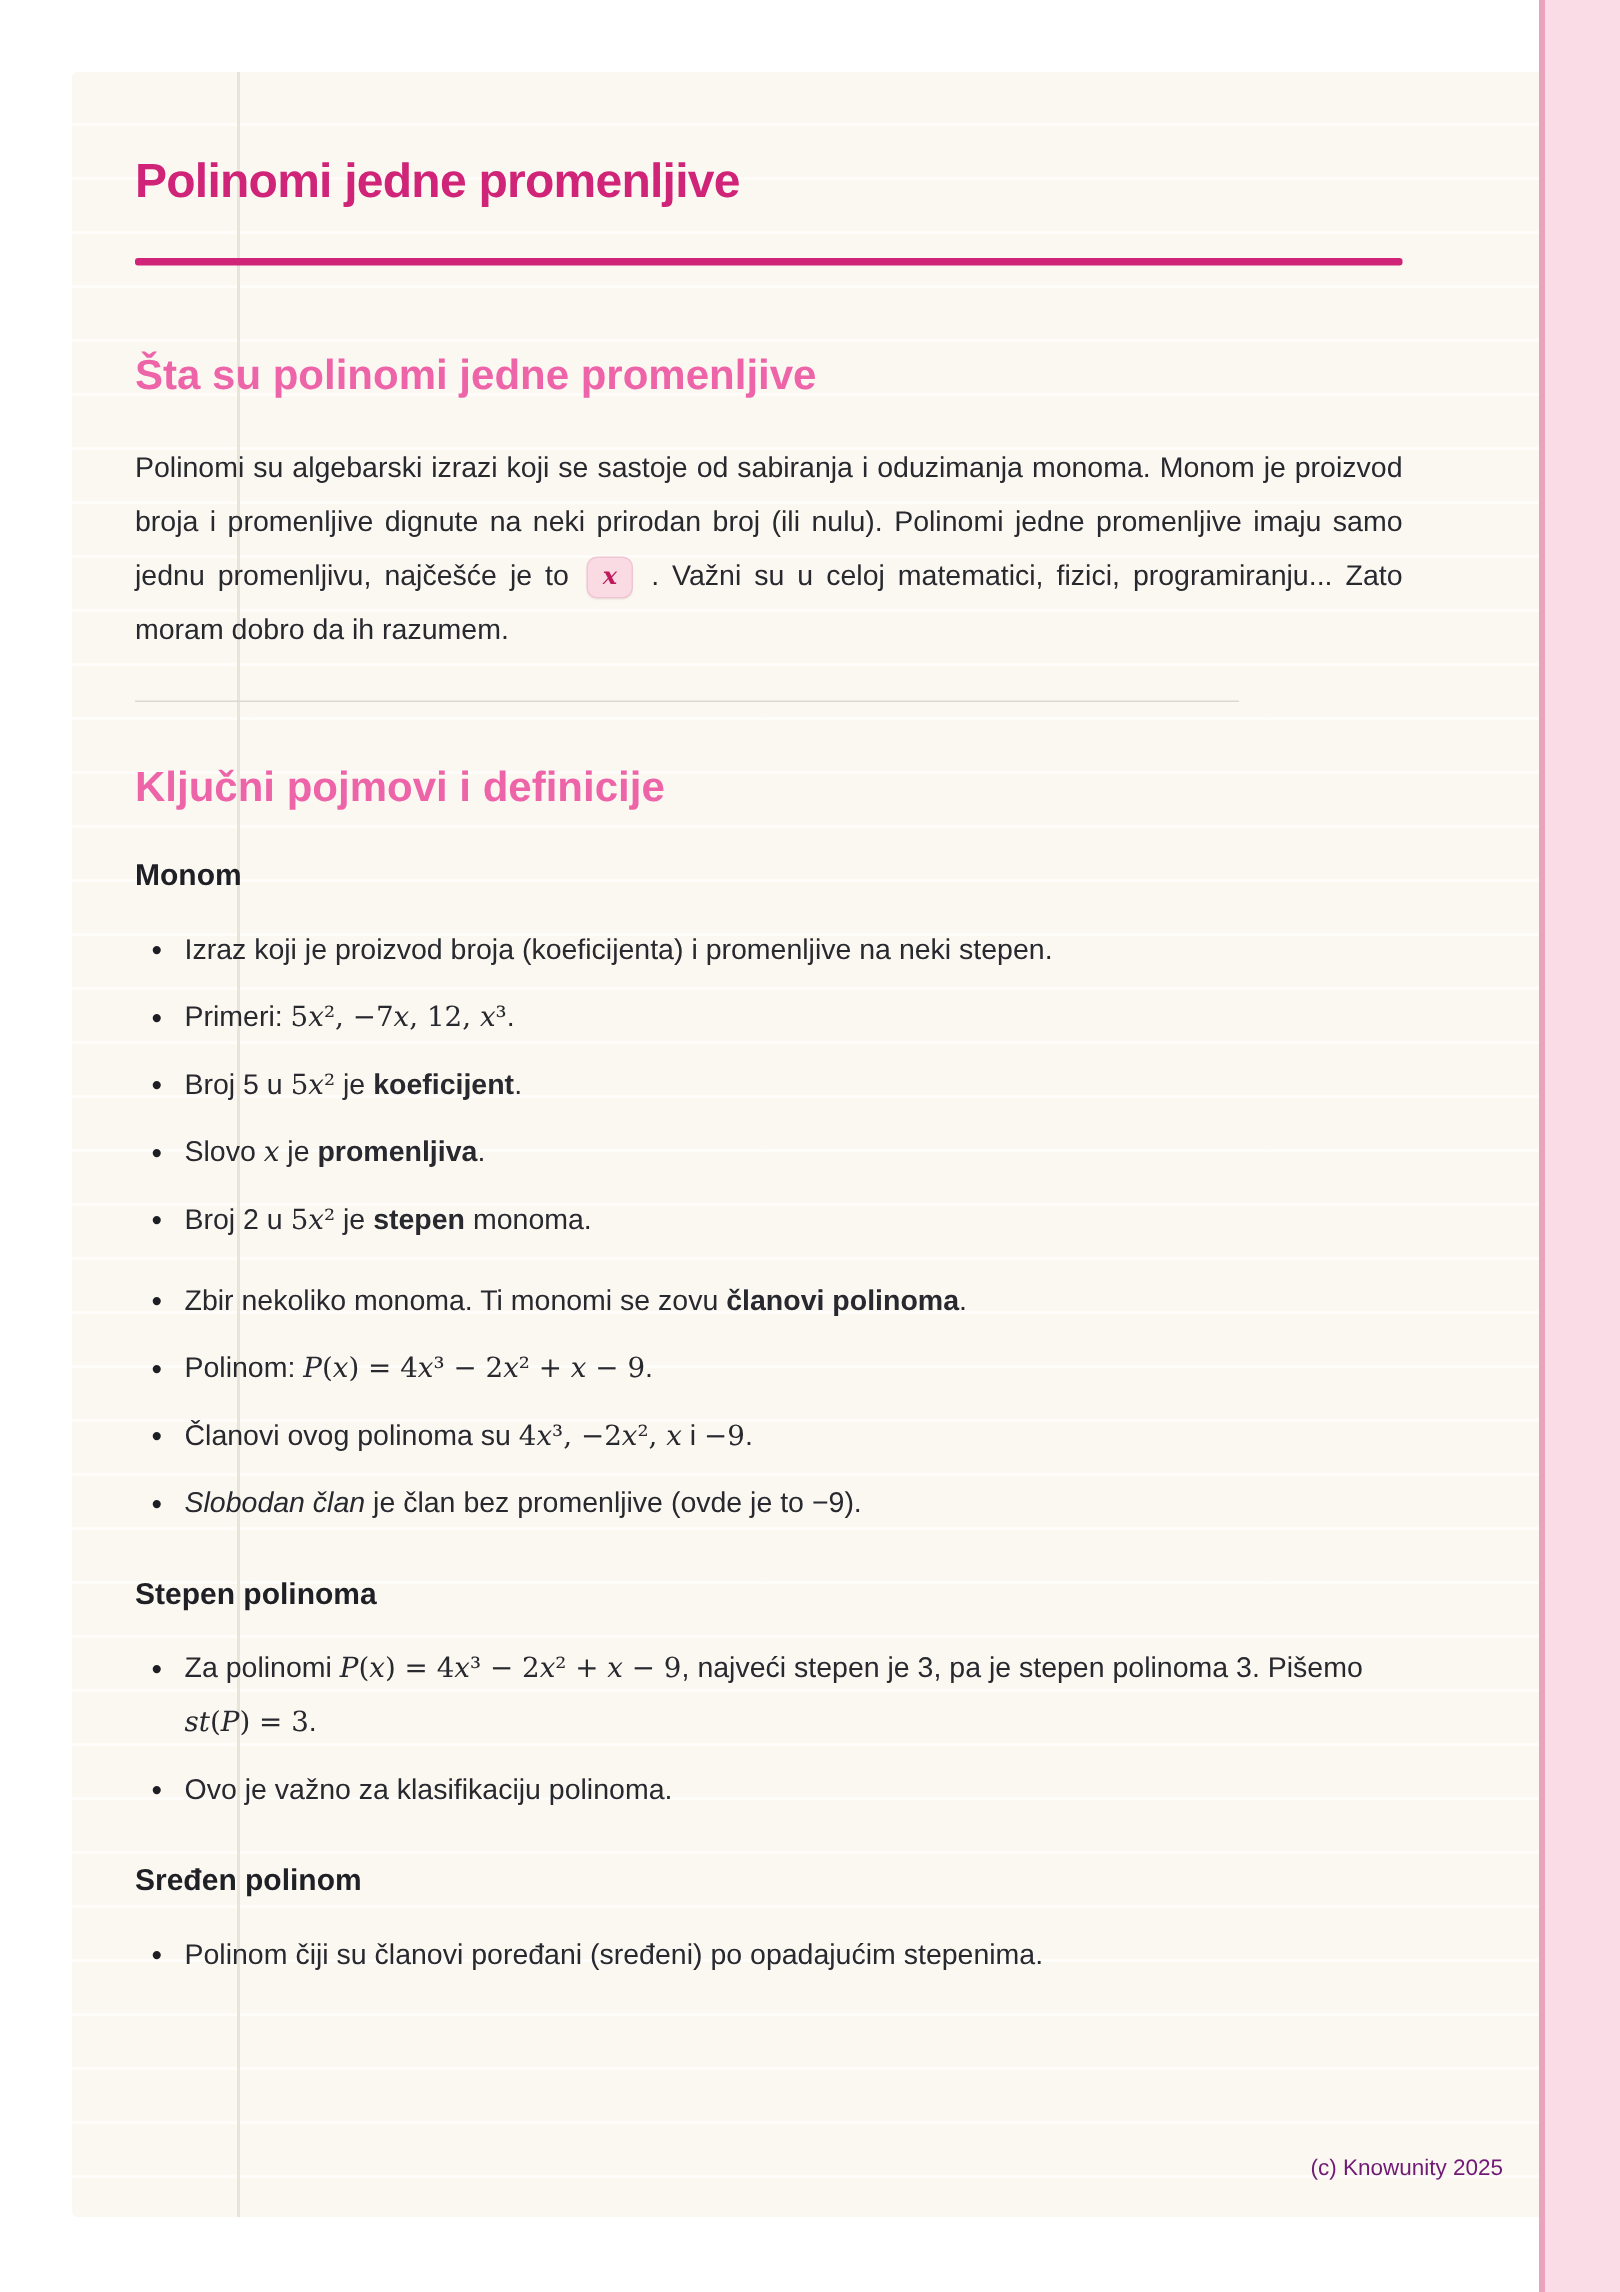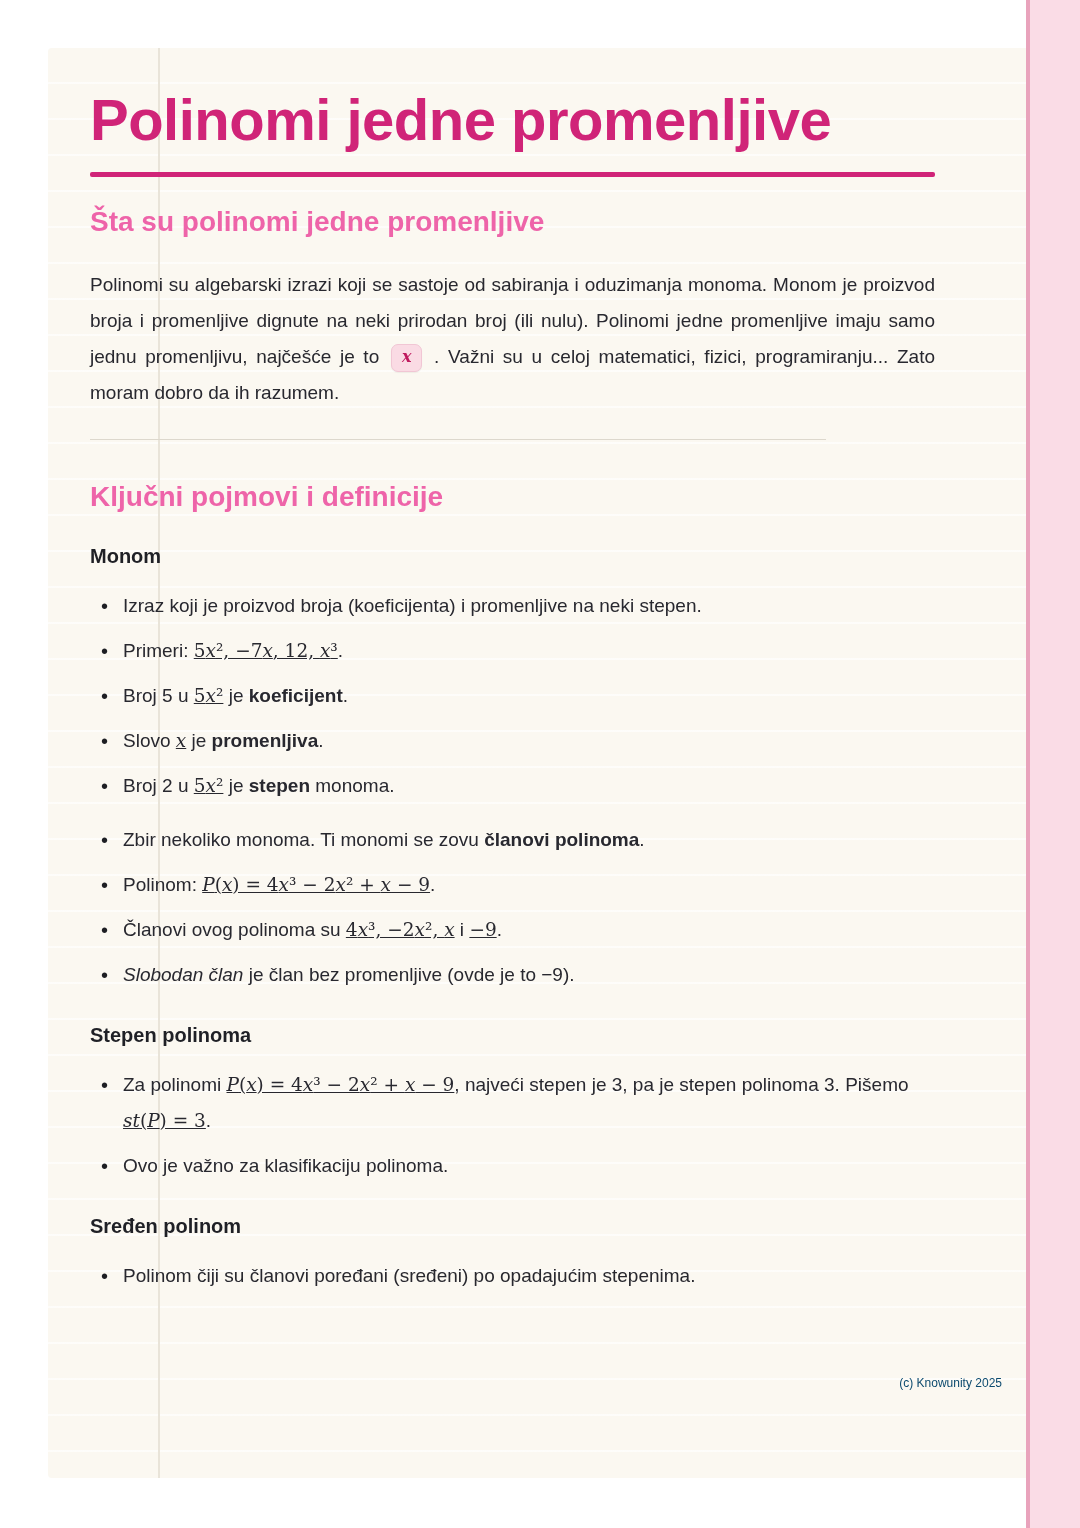--- a/index.html
+++ b/index.html
@@ -21,58 +21,58 @@
   .margin-line {
     position: absolute; left: 110px; top: 0; bottom: 0; width: 2px;
     background: #e9e4d9;
   }
   .pink-strip {
     position: absolute; right: 0; top: 0; bottom: 0; width: 54px;
     background: #fadce6; border-left: 4px solid #e9a3bc; z-index: 2;
   }
   .content { position: relative; z-index: 3; padding: 44px 0 0 42px; width: 887px; }
   h1 {
-    font-size: 58px; line-height: 56px; font-weight: 800;
+    font-size: 32px; line-height: 56px; font-weight: 800;
     letter-spacing: -0.5px; color: #d02478;
   }
   .rule { margin-top: 24px; height: 5px; width: 845px; background: #d02478; border-radius: 2px; }
   h2 { font-size: 28px; line-height: 34px; font-weight: 700; color: #ee64a9; }
-  .h2-intro { margin-top: 28px; }
+  .h2-intro { margin-top: 56px; }
   .h2-terms { margin-top: 40px; }
   .para {
     margin-top: 28px; width: 845px;
     font-size: 19px; line-height: 36px; color: #28282f;
     text-align: justify;
   }
   .divider { margin-top: 28px; width: 736px; height: 1px; background: #ddd8cd; }
   h3 { margin-top: 28px; font-size: 20px; line-height: 28px; font-weight: 700; color: #1f2026; }
   ul { margin-top: 18px; list-style: none; width: 845px; }
   li {
     position: relative; padding-left: 33px; margin-bottom: 9px;
     font-size: 19px; line-height: 36px; color: #28282f;
   }
   li::before {
     content: "\2022"; position: absolute; left: 11px; top: 0;
     color: #1d1e23; font-size: 20px;
   }
   li:last-child { margin-bottom: 0; }
   .bold { font-weight: 700; }
   .ital { font-style: italic; }
-  .math { font-family: "DejaVu Serif", "Liberation Serif", serif; font-size: 18.5px; text-decoration: underline; }
+  .math { font-family: "DejaVu Serif", "Liberation Serif", serif; font-size: 18.5px; }
   .math i { font-style: italic; }
   .badge {
     display: inline-block; margin: 0 3px; padding: 1px 10px 3px;
     background: #fadbe4; border: 1px solid #f1c6d4; border-radius: 7px;
     box-shadow: 0 1px 1px rgba(0,0,0,0.05);
     font-family: "DejaVu Serif", serif; font-style: italic; font-weight: 700;
     font-size: 16px; line-height: 22px; color: #c0195e; vertical-align: 1px;
   }
   .footer {
-    position: absolute; top: 1376px; right: 78px; z-index: 5;
-    font-size: 12px; color: #0c4a6e;
+    position: absolute; top: 1437px; right: 78px; z-index: 5;
+    font-size: 15px; color: #701a75;
   }
 </style>
 </head>
 <body>
 
 <div class="sheet">
   <div class="margin-line"></div>
   <div class="content">
     <h1>Polinomi jedne promenljive</h1>
     <div class="rule"></div>

